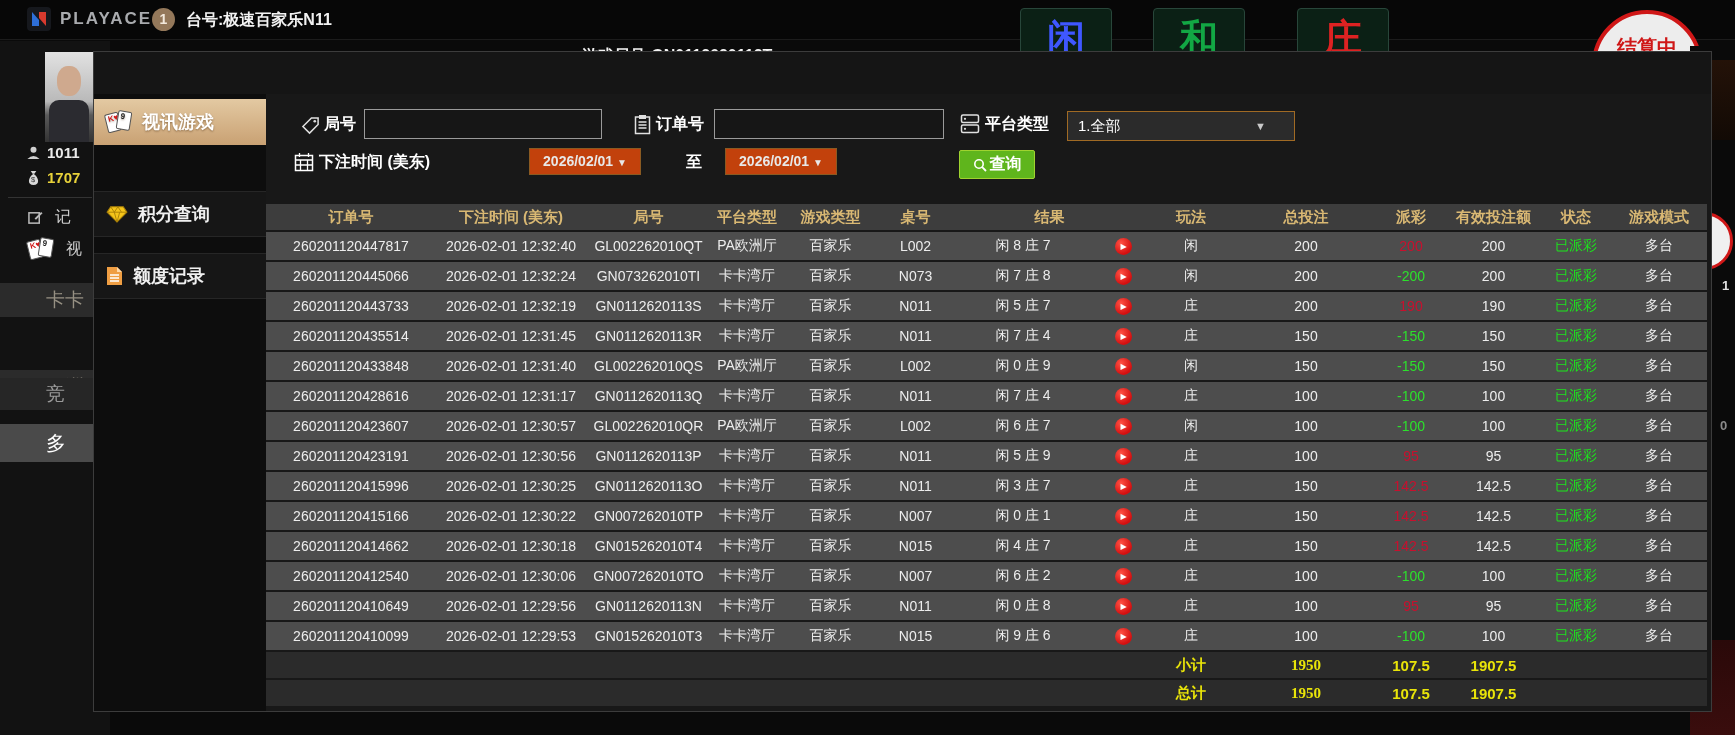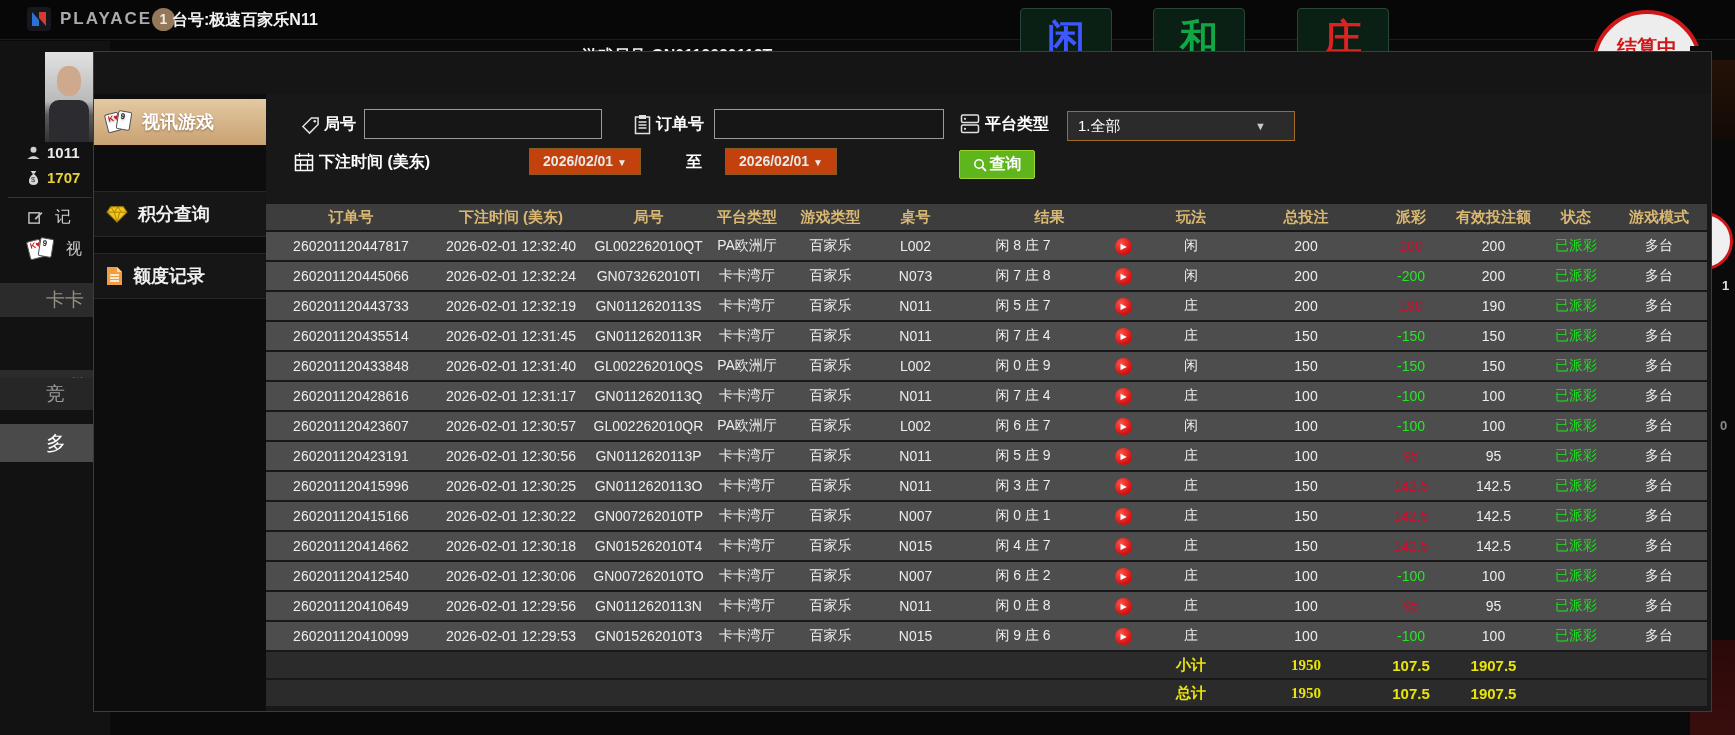--- a/index.html
+++ b/index.html
@@ -6,21 +6,21 @@
   html,body { width:1735px; height:735px; background:#000; overflow:hidden;
               font-family:"Liberation Sans","DejaVu Sans",sans-serif; }
   .stage { position:absolute; inset:0; width:1735px; height:735px; background:#0a0a0a; }
 
   
   .topbar { position:absolute; left:0; top:0; width:1735px; height:40px; background:#070707; border-bottom:1px solid #1c1c1c; }
   .brand { position:absolute; left:26px; top:6px; display:flex; align-items:center; gap:8px; }
   .brand-text { color:#a9abae; font-weight:bold; font-size:17px; letter-spacing:2px; }
   .badge-1 { position:absolute; left:152px; top:8px; width:23px; height:23px; border-radius:50%;
              background:#94785a; color:#f3e9dc; font-size:14px; font-weight:bold; text-align:center; line-height:23px; }
-  .tbl-no { position:absolute; left:172px; top:10px; color:#f2f2f2; font-size:16px; font-weight:bold; }
+  .tbl-no { position:absolute; left:186px; top:10px; color:#f2f2f2; font-size:16px; font-weight:bold; }
   .rnd-no { position:absolute; left:582px; top:10px; color:#f2f2f2; font-size:16px; font-weight:bold;margin-top:36px; }
 
   .bet-tile { position:absolute; top:8px; width:92px; height:62px; background:#0b2015; border:1px solid #28463a; border-radius:4px;
               font-size:38px; font-weight:bold; text-align:center; line-height:58px; }
   .tile-xian { left:1020px; color:#3f57ff; }
   .tile-he   { left:1153px; color:#12a744; }
   .tile-zhuang { left:1297px; color:#dd2222; }
 
   .settle-circle { position:absolute; left:1592px; top:10px; width:110px; height:110px; border-radius:50%;
                    background:#ededed; border:4px solid #cf1717; text-align:center; }

